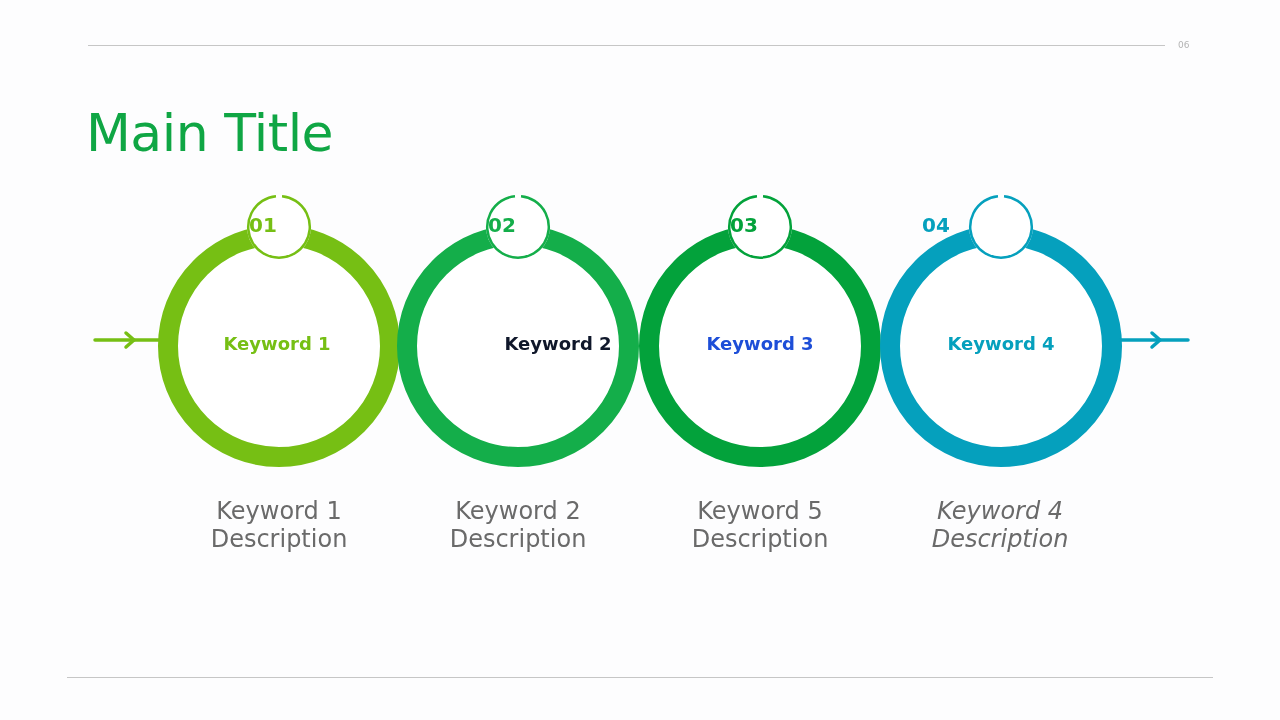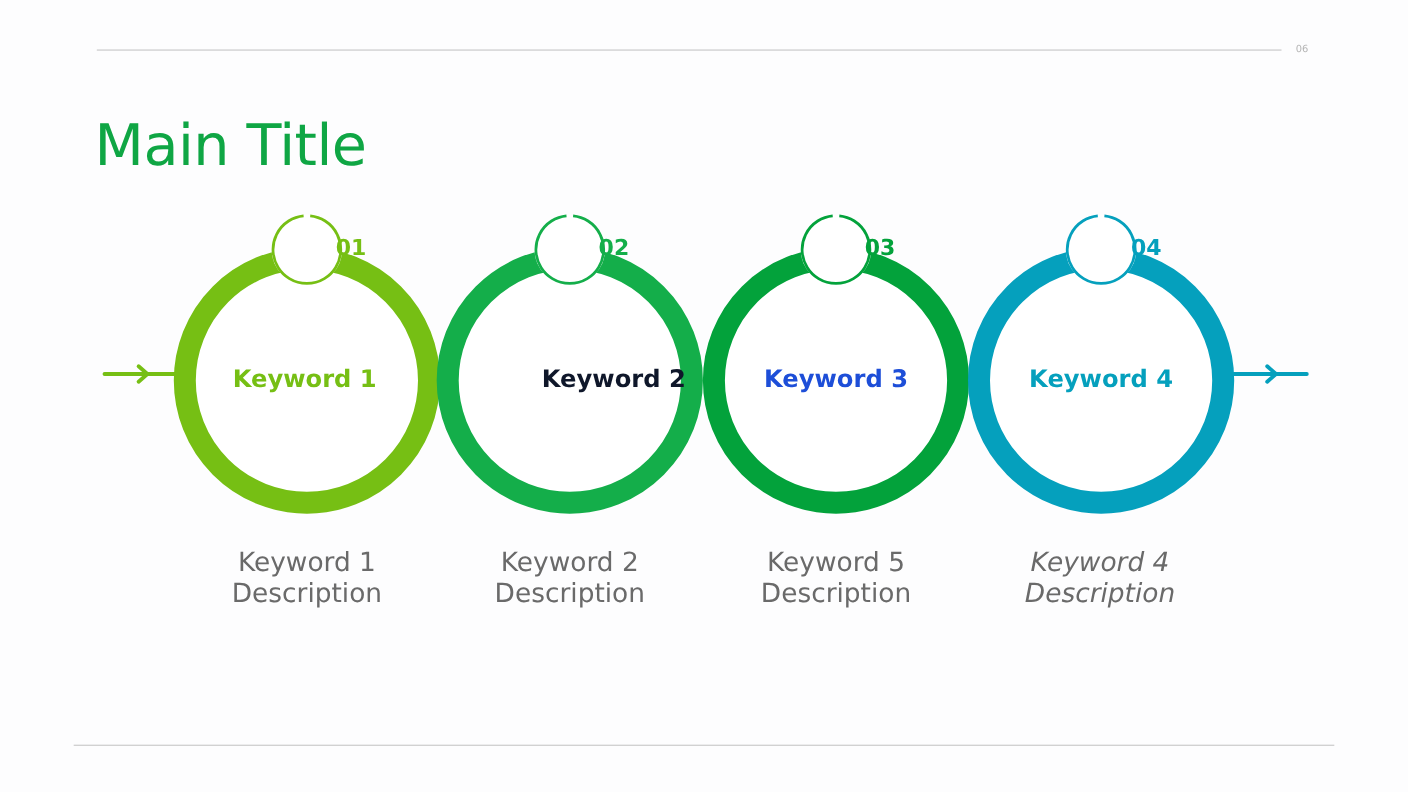--- a/index.html
+++ b/index.html
@@ -56,29 +56,29 @@
     }
     svg.diagram {
       position: absolute;
       left: 0;
       top: 0;
     }
     .keyword {
       position: absolute;
       width: 200px;
       text-align: center;
-      font-size: 22px;
+      font-size: 18px;
       font-weight: bold;
       top: 333px;
       font-family: "DejaVu Sans", sans-serif;
     }
     .badge-num {
       position: absolute;
       width: 84px;
-      text-align: right;
+      text-align: left;
       font-size: 20px;
       font-weight: bold;
       top: 213px;
       font-family: "DejaVu Sans", sans-serif;
     }
     .desc {
       position: absolute;
       width: 240px;
       text-align: center;
       font-size: 24px;
@@ -138,21 +138,21 @@
     </g>
     <g>
       <circle cx="1001" cy="227" r="32" fill="#ffffff"></circle>
       <path d="M 1004 196.2 A 30.8 30.8 0 1 1 998 196.2" fill="none" stroke="#05a0bd" stroke-width="2.5"></path>
     </g>
   </svg>
 
   <div class="badge-num" style="left:249px; color:#76bf14;">01</div>
   <div class="badge-num" style="left:488px; color:#14ae4a;">02</div>
   <div class="badge-num" style="left:730px; color:#03a23b;">03</div>
-  <div class="badge-num" style="left:972px; color:#05a0bd;">04</div>
+  <div class="badge-num" style="left:922px; color:#05a0bd;">04</div>
 
   <div class="keyword" style="left:177px; color:#76bf14;">Keyword 1</div>
   <div class="keyword" style="left:418px; color:#0f172a;margin-left:40px;">Keyword 2</div>
   <div class="keyword" style="left:660px; color:#1d4ed8;">Keyword 3</div>
   <div class="keyword" style="left:901px; color:#05a0bd;">Keyword 4</div>
 
   <div class="desc" style="left:159px;">Keyword 1 Description</div>
   <div class="desc" style="left:398px;">Keyword 2 Description</div>
   <div class="desc" style="left:640px;">Keyword 5 Description</div>
   <div class="desc" style="left:880px;font-style:italic;">Keyword 4 Description</div>

